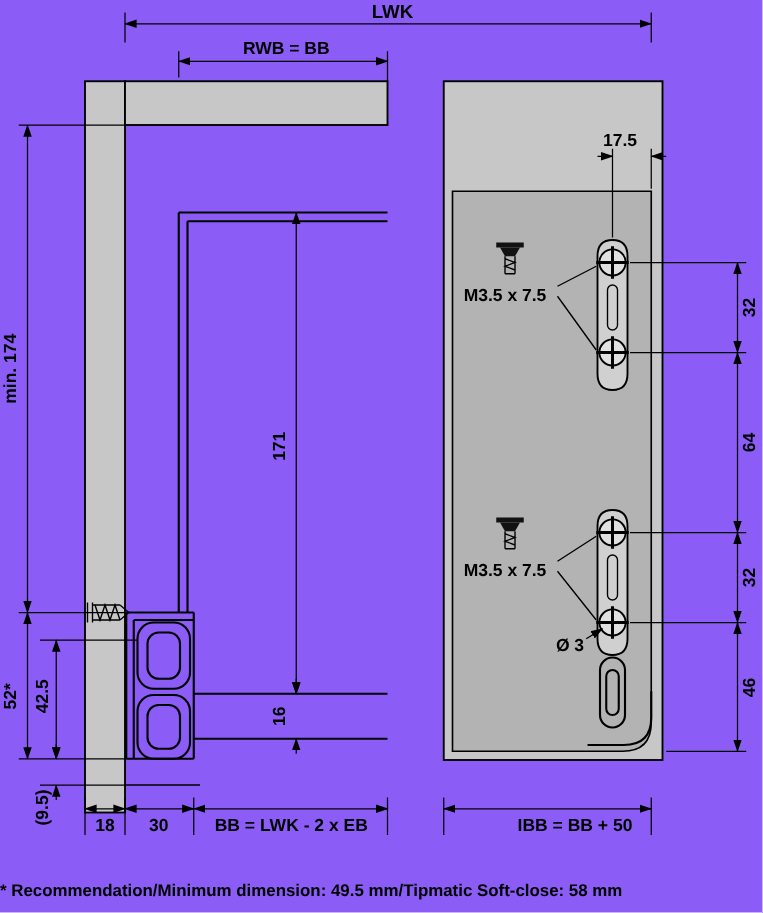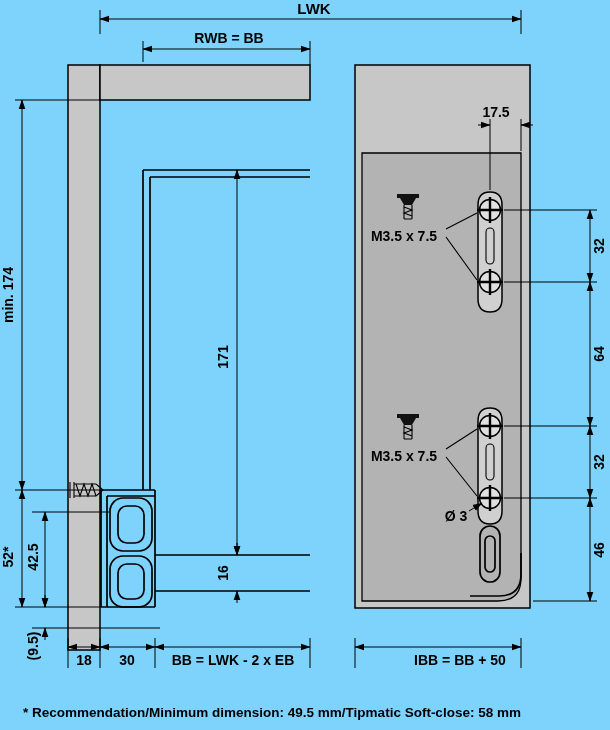--- a/index.html
+++ b/index.html
@@ -1,33 +1,33 @@
 <!DOCTYPE html>
 <html><head>
 <meta charset="utf-8">
 <style>
   html,body { margin:0; padding:0; background:#ffffff; }
-  .canvas { position:relative; width:610px; height:730px; background:#7dd3fc; overflow:hidden; }
+  .canvas { position:relative; width:610px; height:730px; background:#8b5cf6; overflow:hidden; }
   svg { position:absolute; left:0; top:0; }
 
   text { font-family:"Liberation Sans","DejaVu Sans",sans-serif; font-weight:700; fill:#000; }
   .t15 { font-size:15px; }
   .t14 { font-size:14px; }
 
   .panel   { fill:#c7c7c7; stroke:#000; stroke-width:1.5; }
   .panel2  { fill:#b3b3b3; stroke:#000; stroke-width:1.3; }
   .bracket { fill:#d0d0d0; stroke:#000; stroke-width:1.5; }
   .screwhead { fill:#e0e0e0; stroke:#000; stroke-width:1.5; }
   .cross { stroke:#000; stroke-width:2.4; fill:none; }
   .edge  { stroke:#000; stroke-width:1.7; fill:none; }
   .thin  { stroke:#000; stroke-width:1.1; fill:none; }
   .dim line, .dim path { stroke:#000; stroke-width:1; fill:none; }
   .solid { fill:#111; stroke:none; }
 
-  .footnote { position:absolute; left:0; top:705px; width:544px; text-align:center;
+  .footnote { position:absolute; left:0; top:705px; width:544px; 
               font-family:"Liberation Sans","DejaVu Sans",sans-serif;
               font-weight:700; font-size:13.5px; color:#000; }
 </style>
 </head>
 <body>
 
 <div class="canvas">
 <svg width="610" height="730" viewBox="0 0 610 730">
   <defs>
     <marker id="arr" viewBox="0 0 10 8" refX="9.3" refY="4" markerWidth="10" markerHeight="8" markerUnits="userSpaceOnUse" orient="auto-start-reverse">

